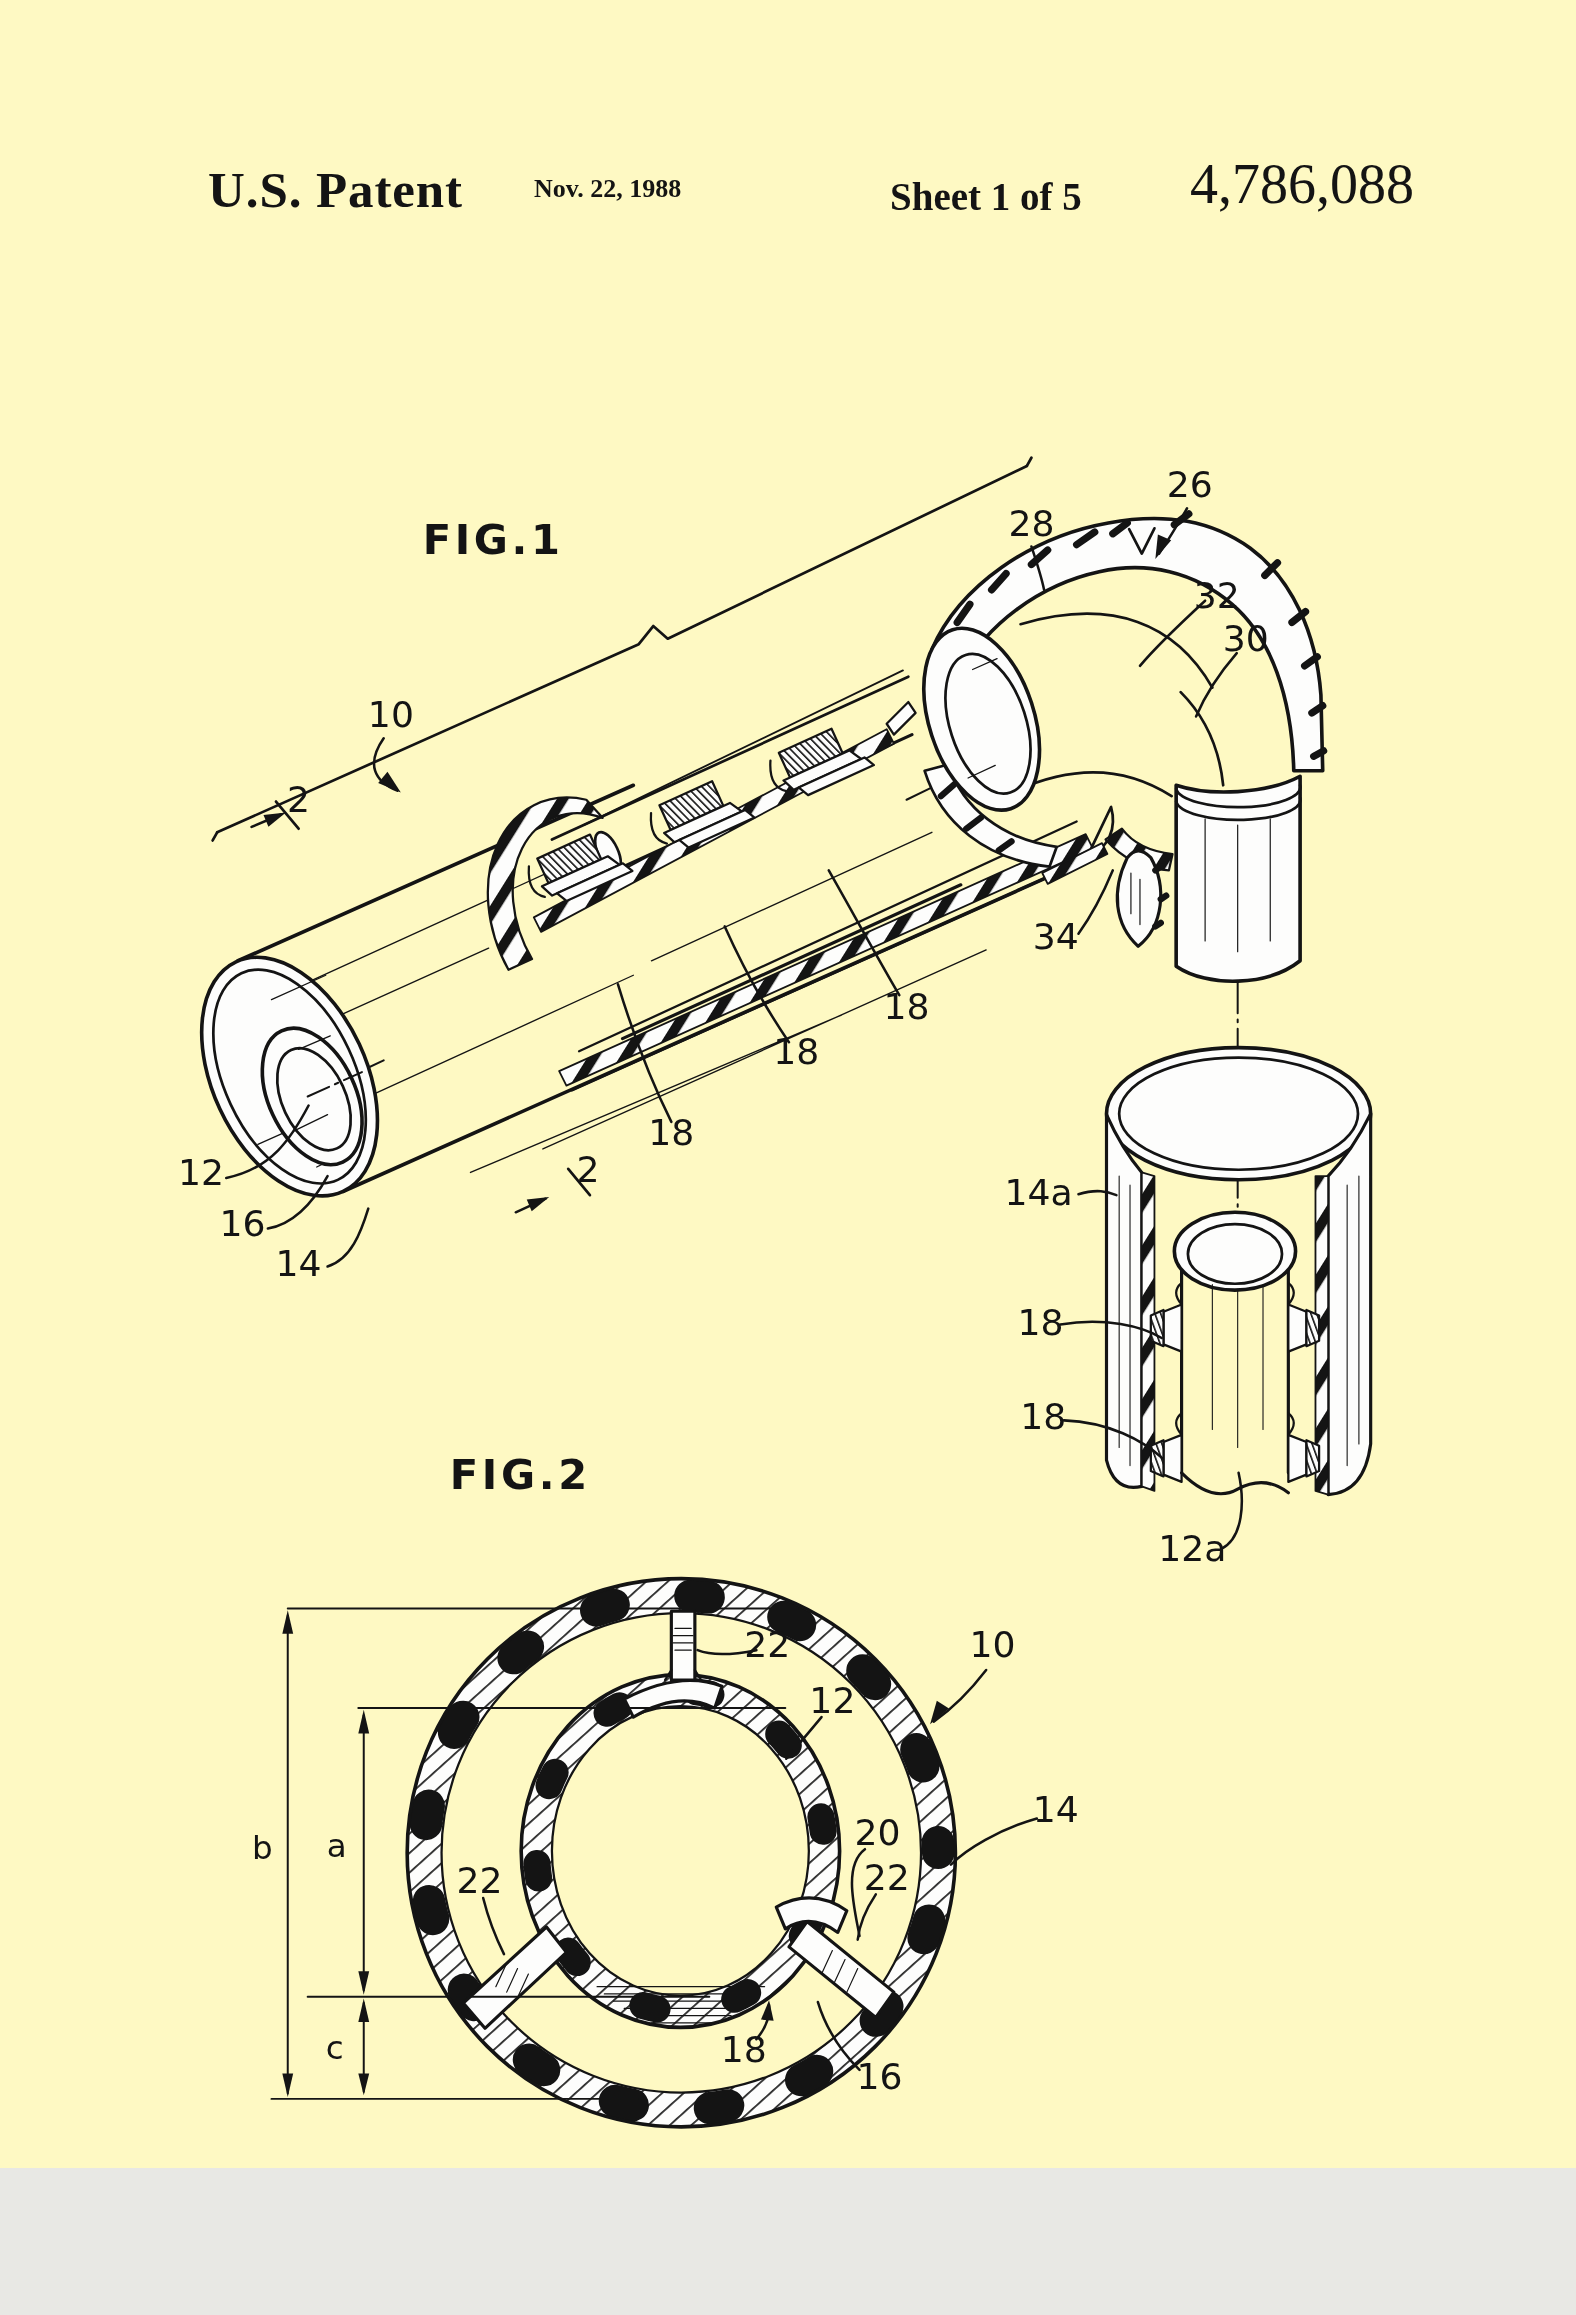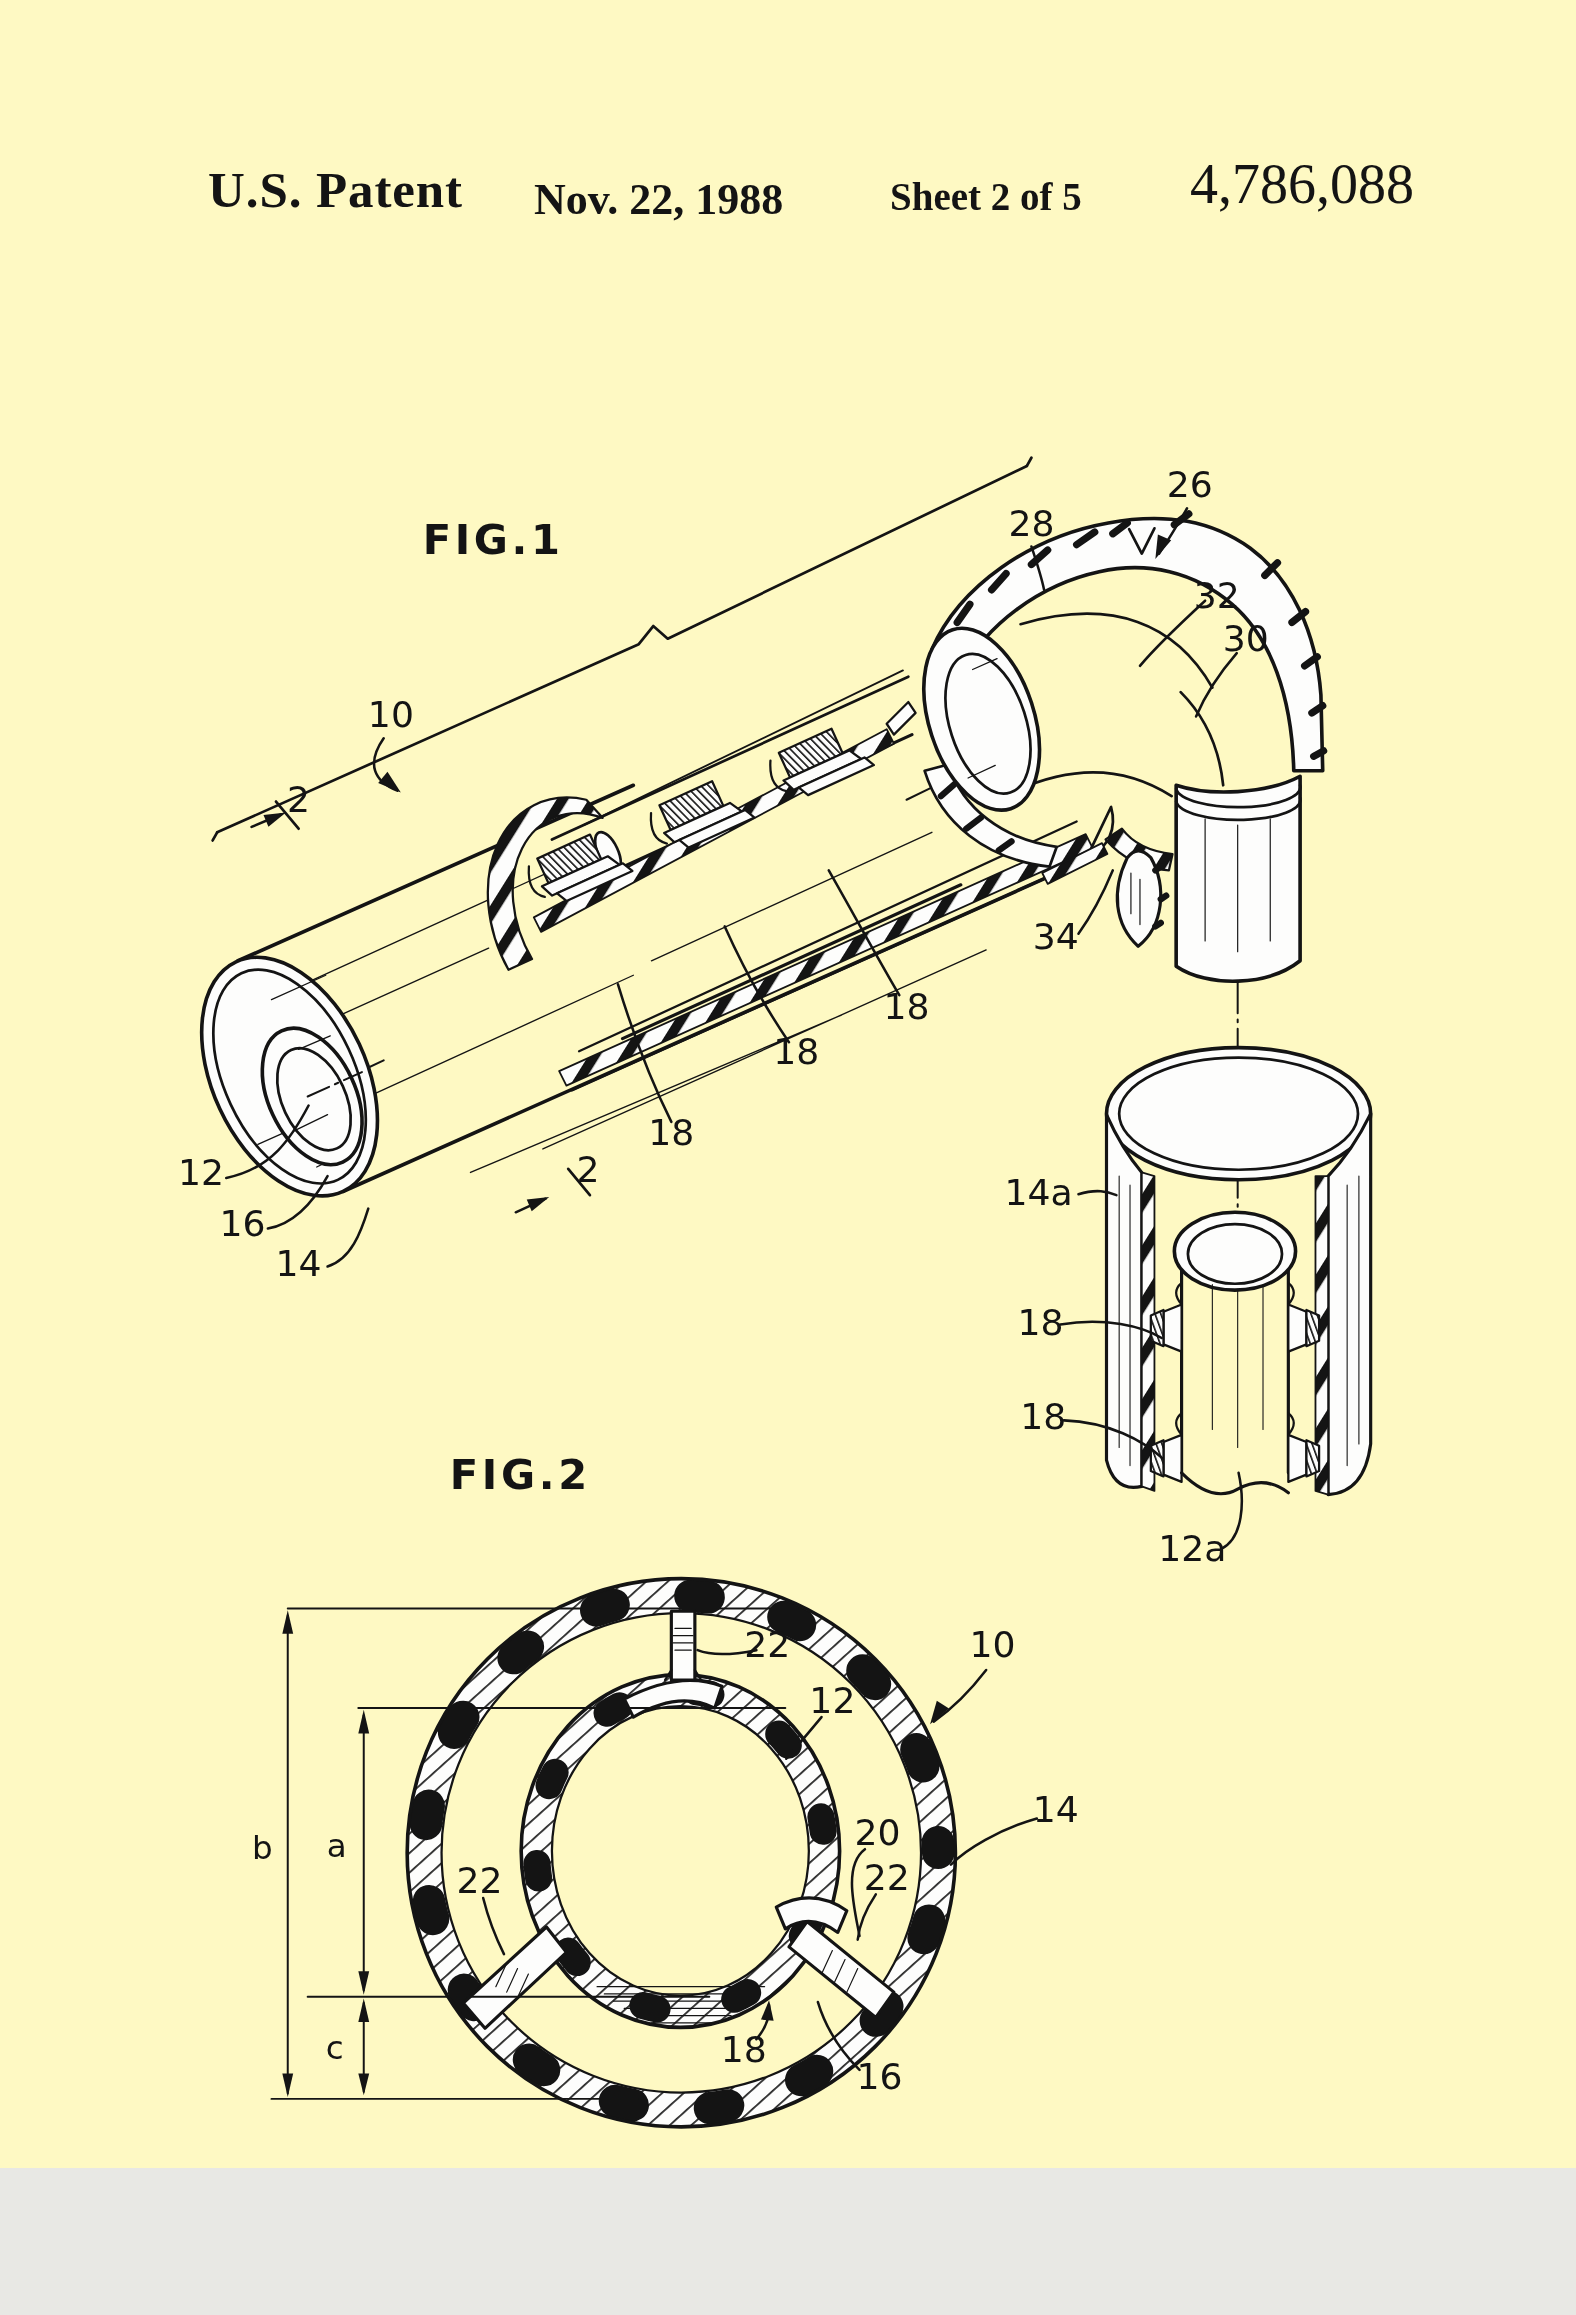--- a/index.html
+++ b/index.html
@@ -3,38 +3,38 @@
 <meta charset="utf-8">
 <style>
   html,body{margin:0;padding:0;background:#e8e8e4;}
   .page{
     position:relative;width:1577px;height:2168px;margin:0 auto;
     background:#fef9c3;overflow:hidden;
     font-family:"Liberation Serif", serif;color:#141414;
   }
   .hdr span{position:absolute;white-space:nowrap;}
   .hdr .t1{left:208px;top:161px;font-size:51px;font-weight:bold;letter-spacing:0.9px;}
-  .hdr .t2{left:534px;top:174px;font-size:44px;font-weight:bold;}
+  .hdr .t2{left:534px;top:174px;font-size:26px;font-weight:bold;}
   .hdr .t3{left:890px;top:174px;font-size:39px;font-weight:bold;}
   .hdr .t4{left:1190px;top:152px;font-size:56px;font-weight:normal;}
   svg{position:absolute;left:0;top:0;}
   .figtitle{font-family:"DejaVu Sans",sans-serif;font-size:46px;font-weight:600;letter-spacing:4px;fill:#141414;}
   .ref{font-family:"DejaVu Sans",sans-serif;font-size:40px;font-weight:500;fill:#141414;}
   .dim{font-family:"DejaVu Sans",sans-serif;font-size:36px;font-weight:500;fill:#141414;}
   text{text-anchor:middle;}
 </style>
 </head>
 <body>
 
 <div class="page">
 
   <div class="hdr">
     <span class="t1">U.S. Patent</span>
     <span class="t2">Nov. 22, 1988</span>
-    <span class="t3">Sheet 2 of 5</span>
+    <span class="t3">Sheet 1 of 5</span>
     <span class="t4">4,786,088</span>
   </div>
 
   <svg width="1577" height="2316" viewBox="0 0 1743 2560">
     <defs>
       <pattern id="hband" patternUnits="userSpaceOnUse" width="30" height="30" patternTransform="rotate(32)">
         <rect width="30" height="30" fill="#fdfdfc"></rect>
           <rect width="11" height="30" fill="#141414"></rect>
       </pattern>
       <pattern id="fhatch" patternUnits="userSpaceOnUse" width="6" height="6" patternTransform="rotate(-20)">

